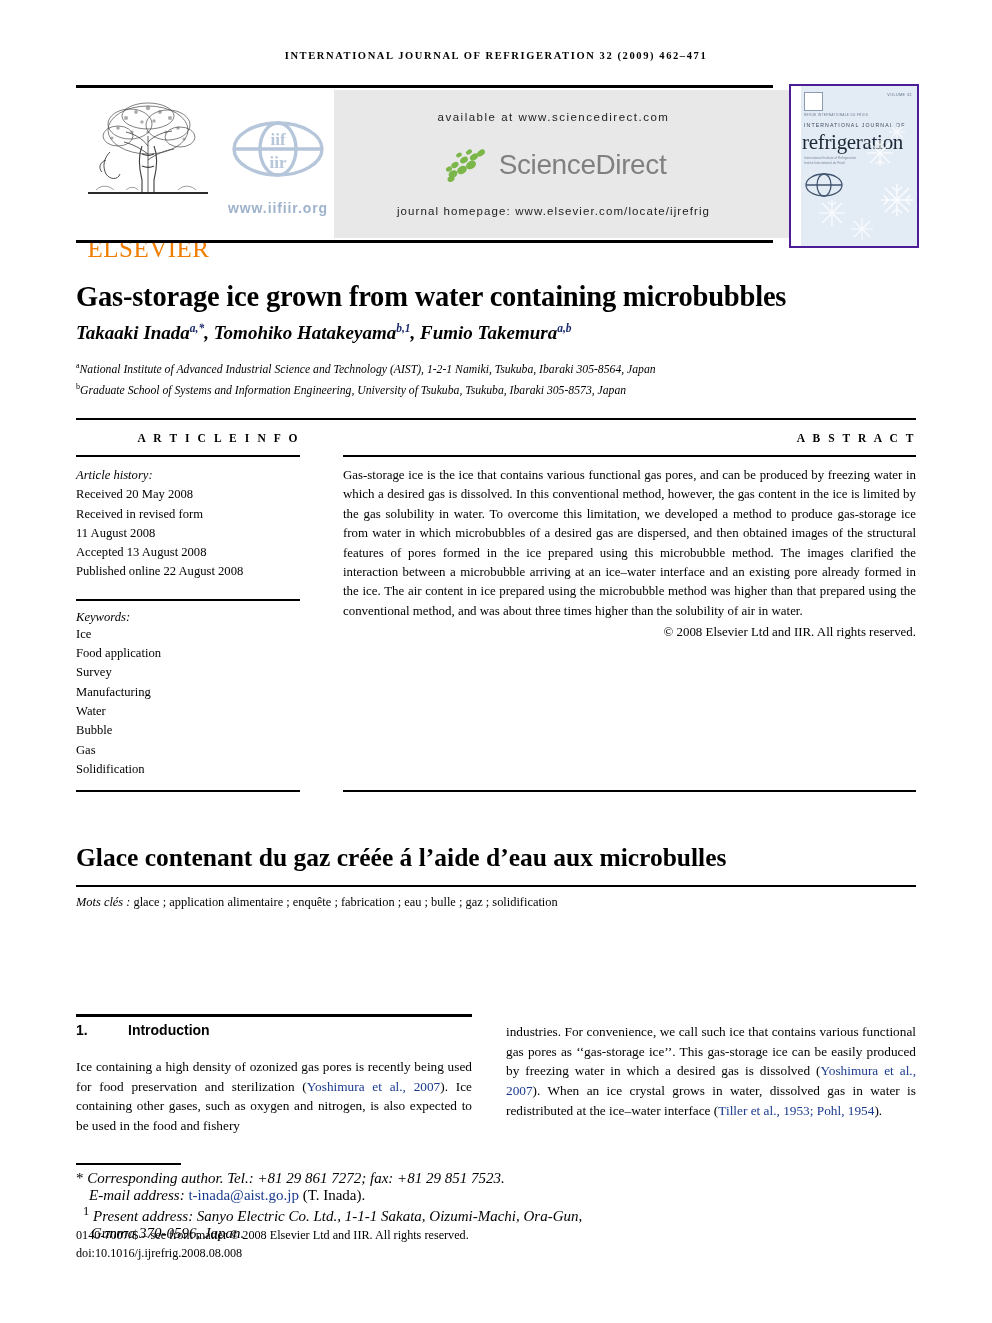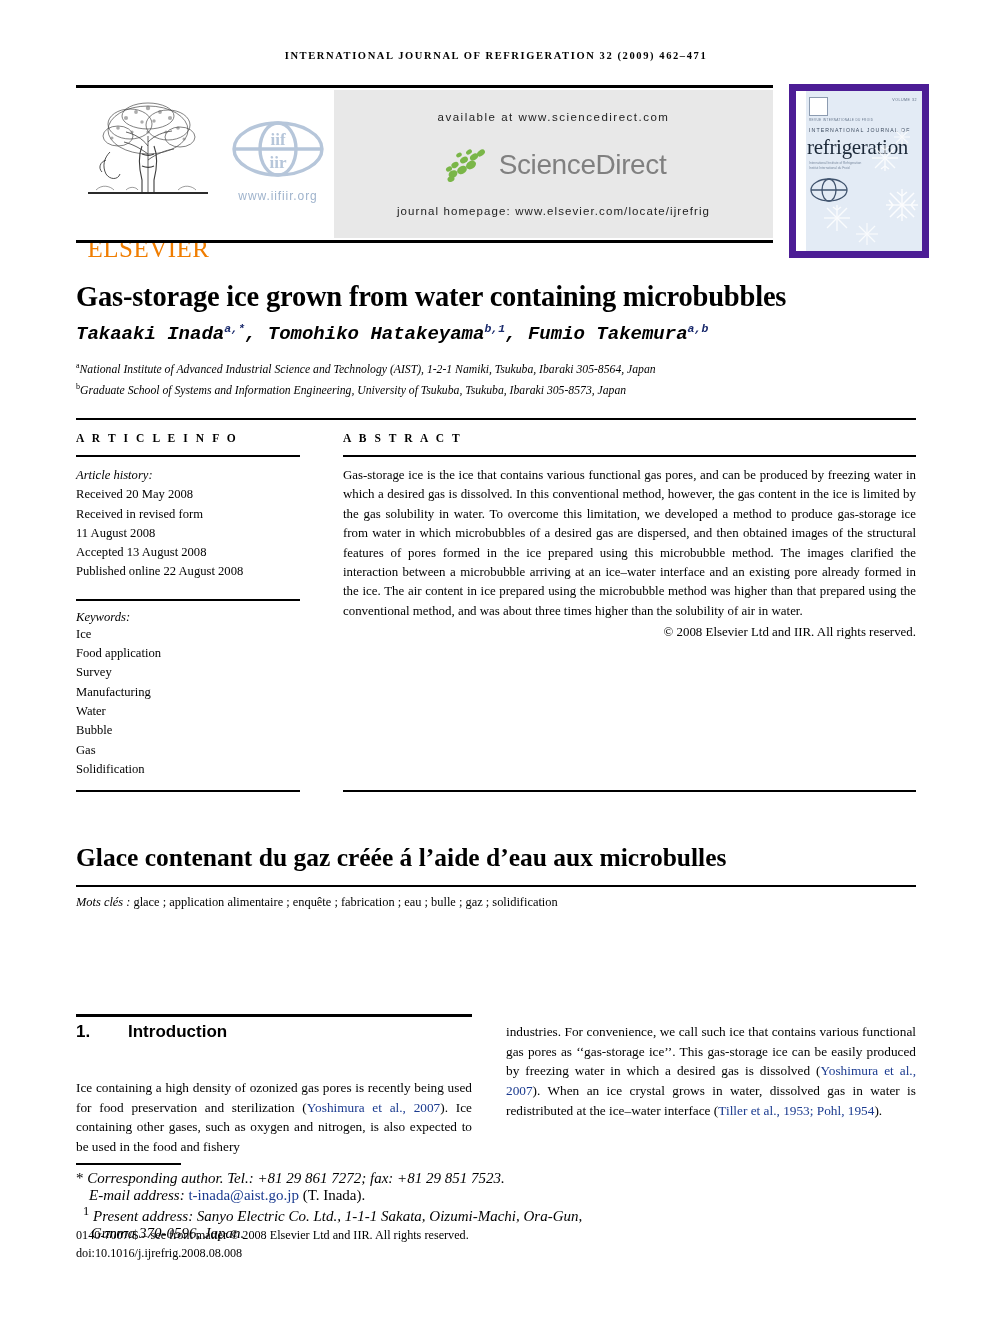--- a/index.html
+++ b/index.html
@@ -69,32 +69,33 @@
   }
   .iif-box {
     position: absolute;
     left: 152px; top: 30px;
     width: 100px;
     height: 90px;
     text-align: center;
   }
   .iif-url {
     font-family: "Liberation Sans", sans-serif;
-    font-size: 12px;
-    font-weight: normal;
+    font-size: 14px;
+    font-weight: bold;
     letter-spacing: 0.9px;
     color: #9FB3CC;
-    margin-top: 5px;
+    margin-top: 16px;
   }
   .sd-box {
     position: absolute;
     left: 258px; top: 2px;
     width: 439px;
     height: 148px;
     background: #E8E8E8;
+    padding-left: 24px;
   }
   .sd-avail {
     position: absolute;
     left: 0; top: 21px;
     width: 439px;
     text-align: center;
     font-family: "Liberation Sans", sans-serif;
     font-size: 11.5px;
     letter-spacing: 1.5px;
     color: #222;
@@ -132,21 +133,21 @@
     background: #000;
   }
 
   
   .cover {
     position: absolute;
     left: 789px; top: 84px;
     width: 126px;
     height: 160px;
     background: #E3EBF5;
-    border: 7px solid #4c1d95;
+    border: 2px solid #4c1d95;
     overflow: hidden;
   }
   .cover-leftstrip {
     position: absolute; left: 0; top: 0;
     width: 10px; height: 160px;
     background: #ffffff;
   }
   .cover-elsevier-mark {
     position: absolute; left: 13px; top: 6px;
     width: 17px; height: 17px;
@@ -200,21 +201,21 @@
     width: 850px;
     font-family: "Liberation Serif", serif;
     font-size: 28.5px;
     font-weight: bold;
     letter-spacing: -0.2px;
   }
   .authors {
     position: absolute;
     left: 76px; top: 322px;
     width: 850px;
-    font-family: Liberation Mono, monospace;
+    font-family: Liberation Serif, serif;
     font-size: 19px;
     font-weight: bold;
     font-style: italic;
   }
   .authors sup {
     font-size: 11.5px;
     color: #1a2a6c;
     font-weight: bold;
     vertical-align: super;
   }
@@ -242,20 +243,21 @@
   .col-abs {
     position: absolute;
     left: 343px; top: 432px;
     width: 573px;
   }
   .sechead {
     font-family: "Liberation Serif", serif;
     font-size: 11.5px;
     font-weight: bold;
     letter-spacing: 2.6px;
+    text-align: right;
   }
   .hr-thin {
     height: 2px; background: #000; margin-top: 11px;
   }
   .info-block {
     font-family: "Liberation Serif", serif;
     font-size: 12.6px;
     font-style: italic;
     line-height: 19.3px;
     margin-top: 9px;
@@ -330,23 +332,23 @@
     left: 76px; top: 1022px;
     width: 396px;
   }
   .body-right {
     position: absolute;
     left: 506px; top: 1022px;
     width: 410px;
   }
   .secnum-row {
     font-family: "Liberation Sans", sans-serif;
-    font-size: 17px;
-    font-weight: bold;
-    margin-bottom: 36px;
+    font-size: 14px;
+    font-weight: bold;
+    margin-bottom: 19px;
   }
   .secnum { display: inline-block; width: 52px; }
   .body-p {
     font-family: "Liberation Serif", serif;
     font-size: 13.3px;
     line-height: 19.7px;
     text-align: justify;
   }
   .cite { color: #1a3a8f; }
 

